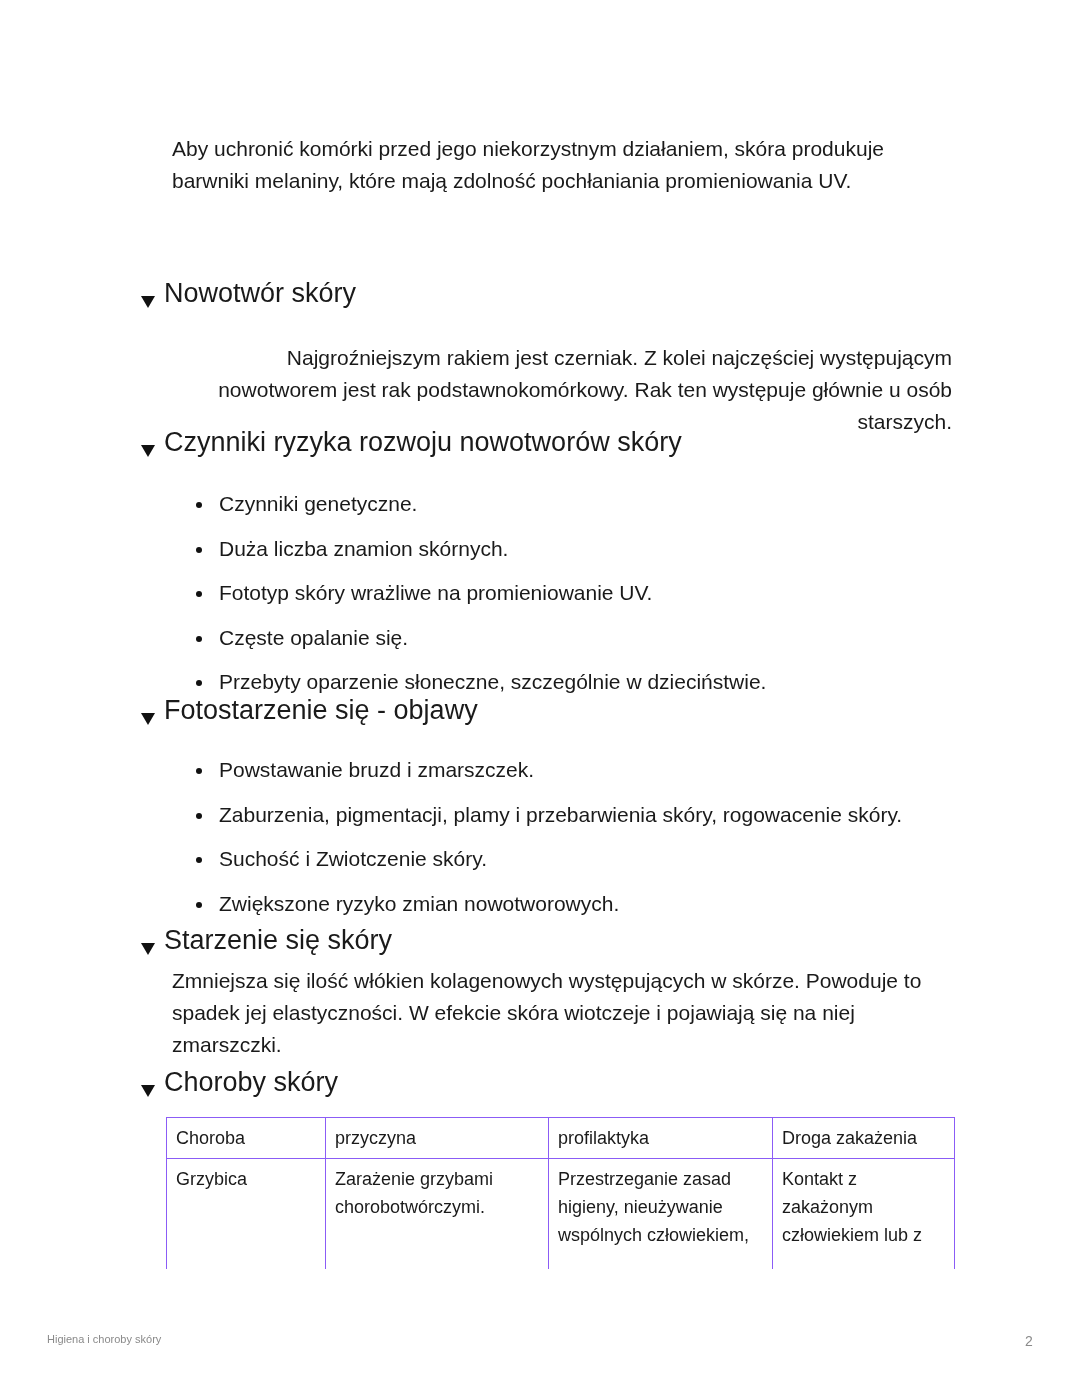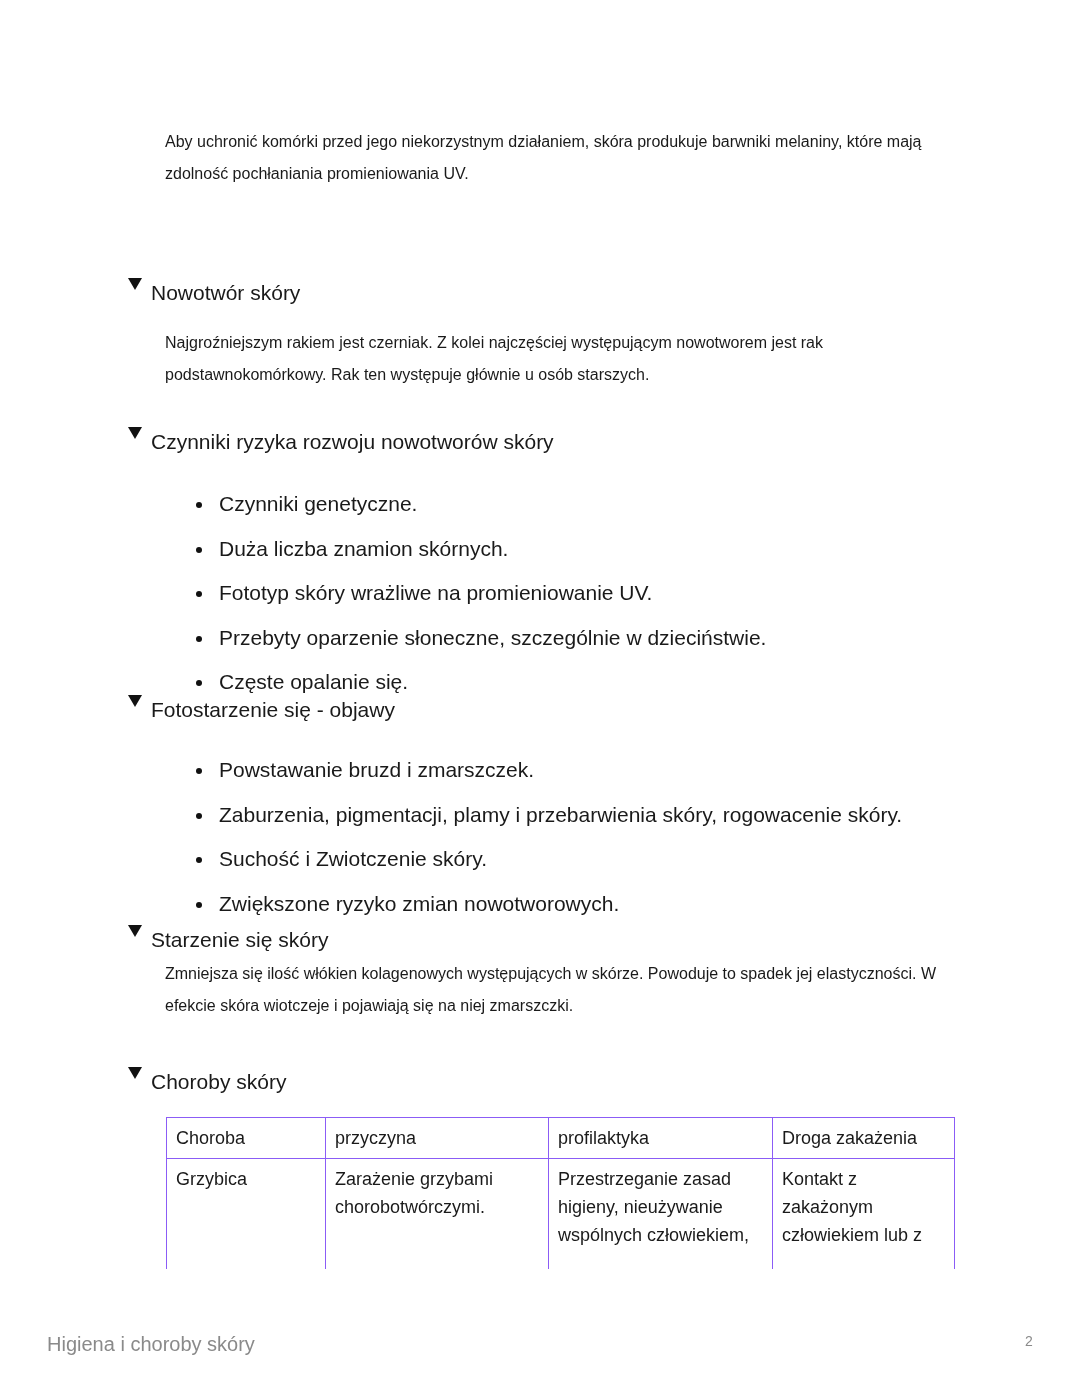--- a/index.html
+++ b/index.html
@@ -3,25 +3,25 @@
   <meta charset="utf-8">
   <style>
     html, body { margin: 0; padding: 0; background: #ffffff; }
     body {
       width: 1080px; height: 1397px; position: relative; overflow: hidden;
       font-family: "Liberation Sans", sans-serif; color: #1a1a1a;
     }
     .page { position: absolute; left: 0; top: 0; width: 1080px; height: 1397px; }
     .para {
       position: absolute; left: 165px; width: 780px;
-      font-size: 16px; line-height: 32px; margin: 0;
+      font-size: 21px; line-height: 32px; margin: 7px;
     }
     .toggle {
-      position: absolute; left: 128px; font-size: 21px; line-height: 30px;
-      display: flex; align-items: flex-start; cursor: pointer;
+      position: absolute; left: 141px; font-size: 27px; line-height: 30px;
+      display: flex; align-items: flex-end; cursor: pointer;
     }
     .toggle .tri {
       display: inline-block; width: 0; height: 0;
       border-left: 7px solid transparent; border-right: 7px solid transparent;
       border-top: 12px solid #111; margin-right: 9px;
     }
     .bullets { position: absolute; left: 180px; margin: 16px; padding: 0; list-style: none; }
     .bullets li { position: relative; font-size: 21px; height: 44.5px; line-height: 30px; padding-left: 23px; }
     .bullets li::before {
       content: ""; position: absolute; left: 0; top: 13px; width: 6px; height: 6px;
@@ -29,46 +29,46 @@
     }
     table.diseases {
       position: absolute; left: 166px; top: 1117px; border-collapse: collapse;
       font-size: 18px; line-height: 28px; color: #1a1a1a;
     }
     table.diseases td {
       border: 1px solid #8b5cf6; vertical-align: top; padding: 6px 9px;
     }
     table.diseases tr.body td { height: 100px; border-bottom: none; }
     .clip-table { position: absolute; left: 0; top: 1100px; width: 1080px; height: 169px; overflow: hidden; }
-    .footer-title { position: absolute; left: 47px; top: 1333px; font-size: 20px; color: #8a8a8a; }
+    .footer-title { position: absolute; left: 47px; top: 1333px; font-size: 11px; color: #8a8a8a; }
     .footer-page { position: absolute; left: 1025px; top: 1333px; font-size: 14px; color: #8a8a8a; }
   </style>
 </head>
 <body>
 
 <div class="page">
 
   <p class="para" style="top:126px;"> Aby uchronić komórki przed jego niekorzystnym działaniem, skóra produkuje barwniki melaniny, które mają zdolność pochłaniania promieniowania UV.</p>
 
   <div class="toggle" style="top:278px;">
     <span class="tri"></span>
     <span>Nowotwór skóry</span>
   </div>
-  <p class="para" style="top:327px;">Najgroźniejszym rakiem jest czerniak. Z kolei najczęściej występującym nowotworem jest rak podstawnokomórkowy. Rak ten występuje głównie u osób starszych.</p>
+  <p class="para" style="top:335px;text-align:right;">Najgroźniejszym rakiem jest czerniak. Z kolei najczęściej występującym nowotworem jest rak podstawnokomórkowy. Rak ten występuje głównie u osób starszych.</p>
 
   <div class="toggle" style="top:427px;">
     <span class="tri"></span>
     <span>Czynniki ryzyka rozwoju nowotworów skóry</span>
   </div>
   <ul class="bullets" style="top:473px;">
     <li>Czynniki genetyczne.</li>
     <li>Duża liczba znamion skórnych.</li>
     <li>Fototyp skóry wrażliwe na promieniowanie UV.</li>
+    <li>Częste opalanie się.</li>
     <li>Przebyty oparzenie słoneczne, szczególnie w dzieciństwie.</li>
-    <li>Częste opalanie się.</li>
   </ul>
 
   <div class="toggle" style="top:695px;">
     <span class="tri"></span>
     <span>Fotostarzenie się - objawy</span>
   </div>
   <ul class="bullets" style="top:739px;">
     <li>Powstawanie bruzd i zmarszczek.</li>
     <li>Zaburzenia, pigmentacji, plamy i przebarwienia skóry, rogowacenie skóry.</li>
     <li>Suchość i Zwiotczenie skóry.</li>

